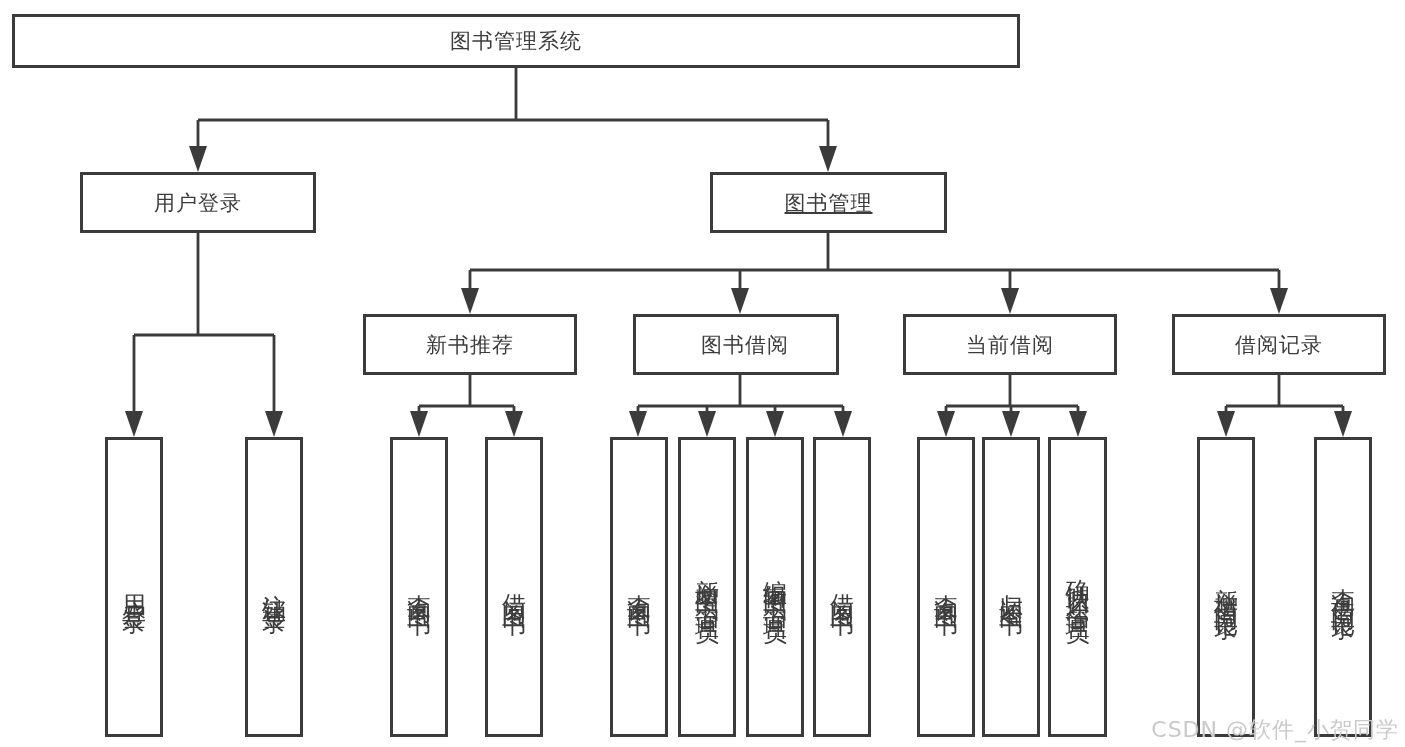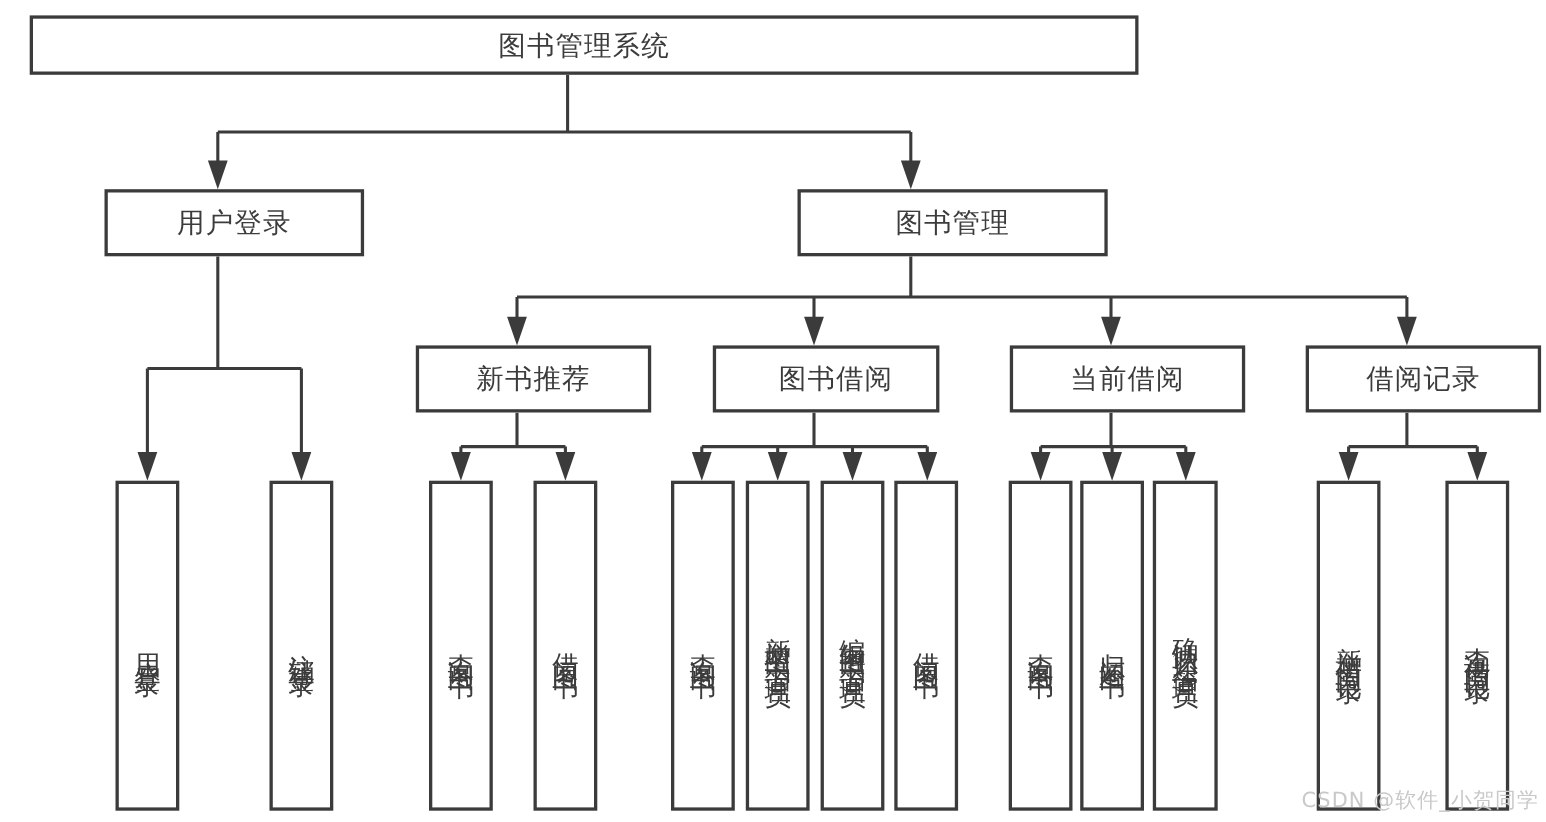--- a/index.html
+++ b/index.html
@@ -13,32 +13,32 @@
   }
   #connectors{position:absolute;left:0;top:0;width:1405px;height:747px;z-index:1;}
   .node{
     position:absolute;
     background:#ffffff;
     border:3px solid #3b3b3b;
     display:flex;align-items:center;justify-content:center;
     color:#3c3c3c;
     z-index:2;
   }
-  .hnode{font-size:25px;letter-spacing:1px;white-space:nowrap;margin-left:15px;}
+  .hnode{font-size:21px;letter-spacing:1px;white-space:nowrap;}
   .vnode span{
     writing-mode:vertical-rl;
     font-size:24px;
     letter-spacing:6px;
     color:#3c3c3c;
     line-height:1;
   }
   .watermark{
     position:absolute;
     right:6px;top:715px;
-    font-size:19px;
+    font-size:22px;
     color:#c9c9c9;
     letter-spacing:1px;
     white-space:nowrap;
     z-index:5;
   }
 </style>
 </head>
 <body>
 
 <div id="stage">
@@ -72,21 +72,21 @@
       <polygon points="1002,411 1020,411 1011,437"></polygon>
       <polygon points="1069,411 1087,411 1078,437"></polygon>
       <polygon points="1217,411 1235,411 1226,437"></polygon>
       <polygon points="1334,411 1352,411 1343,437"></polygon>
     </g>
   </svg>
 
   <div class="node hnode" style="left:12px;top:14px;width:1008px;height:54px;">图书管理系统</div>
 
   <div class="node hnode" style="left:80px;top:172px;width:236px;height:61px;">用户登录</div>
-  <div class="node hnode" style="left:710px;top:172px;width:282px;height:61px;">图书管理</div>
+  <div class="node hnode" style="left:710px;top:172px;width:237px;height:61px;text-decoration:underline;">图书管理</div>
 
   <div class="node hnode" style="left:363px;top:314px;width:214px;height:61px;">新书推荐</div>
   <div class="node hnode" style="left:633px;top:314px;width:206px;height:61px;padding-left:18px;">图书借阅</div>
   <div class="node hnode" style="left:1172px;top:314px;width:214px;height:61px;">借阅记录</div>
   <div class="node hnode" style="left:903px;top:314px;width:214px;height:61px;">当前借阅</div>
 
   <div class="node vnode" style="left:105px;top:437px;width:58px;height:300px;">
     <span>用户登录</span>
   </div>
   <div class="node vnode" style="left:245px;top:437px;width:58px;height:300px;">

